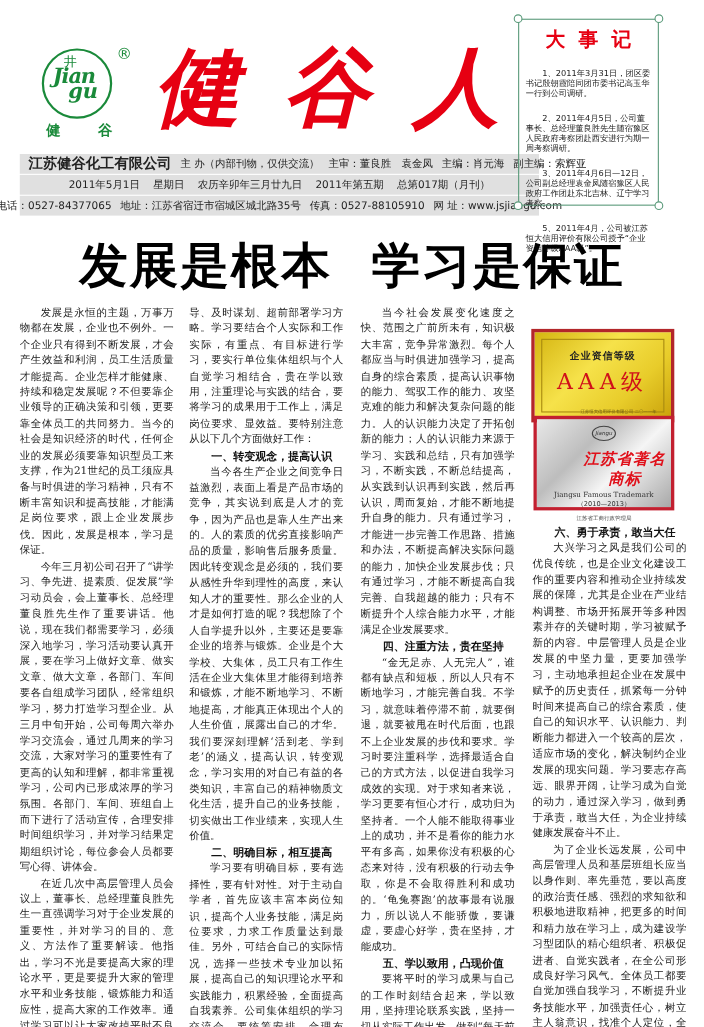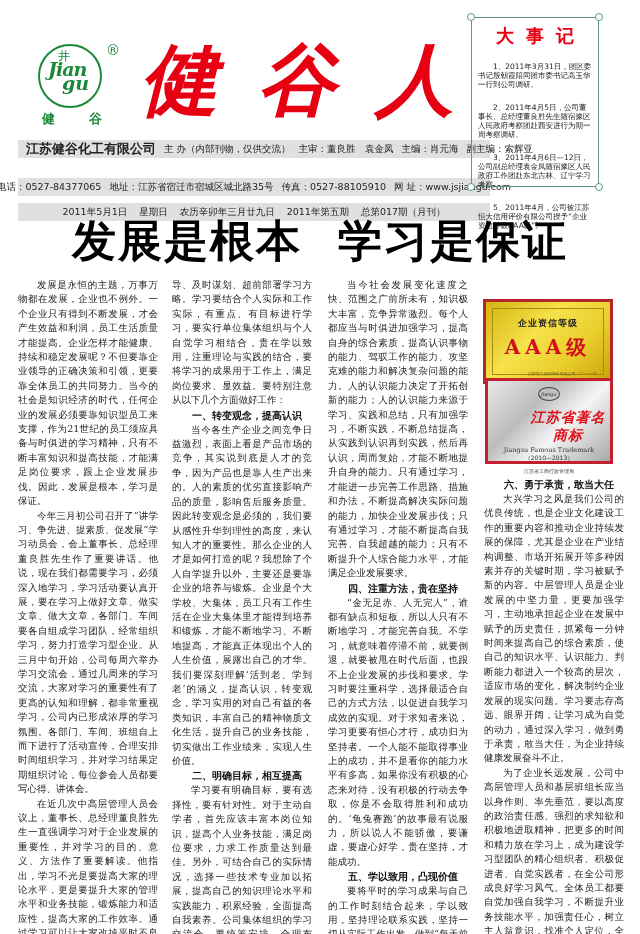--- a/index.html
+++ b/index.html
@@ -13,21 +13,21 @@
   .logo-gu { position: absolute; left: 26px; top: 30px; font-family: "DejaVu Serif", serif; font-style: italic; font-weight: bold; font-size: 19px; color: #1a8a3a; }
   .logo-hash { position: absolute; left: 22px; top: 6px; font-size: 12px; color: #1a8a3a; }
   .logo-text { position: absolute; left: 6px; top: 68px; width: 60px; display: flex; justify-content: space-between; font-size: 13px; font-weight: bold; color: #1a8a3a; }
   .registered { position: absolute; left: 106px; top: 42px; font-size: 14px; color: #1a8a3a; }
 
   .masthead-title { position: absolute; left: 140px; top: 30px; font-family: "DejaVu Serif", serif; font-weight: bold; font-size: 78px; color: #e60012; letter-spacing: 40px; line-height: 100px; font-style: italic; }
 
   
   .infobar { position: absolute; left: 18px; width: 472px; background: #e0e0e0; height: 18px; display: flex; align-items: center; font-size: 9.5px; color: #222; white-space: nowrap; }
   .bar1 { top: 140px; }
-  .bar2 { top: 159px; justify-content: center; gap: 12px; margin-top: 44px; }
+  .bar2 { top: 159px; justify-content: center; gap: 12px; }
   .bar3 { top: 178px; justify-content: center; gap: 8px; }
   .company { font-size: 13px; font-weight: bold; margin-left: 8px; margin-right: 8px; }
   .bar1 span { margin-right: 8px; }
 
   
   .events { position: absolute; left: 471px; top: 17px; width: 128px; height: 170px; border: 1.5px solid #5a9a7a; padding: 6px 6px 0 6px; }
   .events-corner { position: absolute; width: 8px; height: 8px; background: #fff; border: 1.5px solid #5a9a7a; border-radius: 50%; }
   .events h3 { text-align: center; color: #e60012; font-size: 18px; font-weight: bold; letter-spacing: 12px; margin-bottom: 4px; padding-left: 12px; }
   .events p { font-size: 7.5px; line-height: 9px; text-indent: 2em; color: #222; margin-top: 14px; }
 
@@ -41,21 +41,21 @@
   .col h4 { font-family: "DejaVu Sans", sans-serif; font-size: 10px; font-weight: bold; padding-left: 2em; line-height: 15px; color: #111; }
   .c1 { left: 18px; top: 278px; width: 140px; }
   .c2 { left: 172px; top: 278px; width: 140px; }
   .c3 { left: 328px; top: 278px; width: 140px; }
   .c4 { left: 484px; top: 477px; width: 140px; }
 
   
   .plaque1 { position: absolute; left: 483px; top: 299px; width: 130px; height: 85px; background: linear-gradient(135deg, #d4b410 0%, #f6e24a 40%, #e8cc2a 70%, #c9a10a 100%); border: 3px solid #b3262a; padding: 6px; }
   .plaque1 .inner { width: 100%; height: 100%; border: 1px solid #a88a10; text-align: center; }
   .plaque1 .t1 { font-size: 9px; font-weight: bold; color: #222; padding-top: 8px; letter-spacing: 1px; }
-  .plaque1 .t2 { font-family: "DejaVu Serif", serif; font-size: 20px; font-weight: bold; color: #d0101a; letter-spacing: 5px; margin-top: 4px; }
+  .plaque1 .t2 { font-family: "DejaVu Serif", serif; font-size: 20px; font-weight: normal; color: #d0101a; letter-spacing: 5px; margin-top: 4px; }
   .plaque1 .t3 { font-size: 4px; color: #6a5a10; text-align: right; padding-right: 6px; margin-top: 10px; }
 
   .plaque2 { position: absolute; left: 485px; top: 378px; width: 128px; height: 86px; background: linear-gradient(135deg, #e8e8e8 0%, #bdbdbd 35%, #f5f5f5 60%, #a8a8a8 100%); border: 3px solid #c22030; text-align: center; }
   .plaque2 .emblem { width: 22px; height: 14px; margin: 6px auto 0; border: 1px solid #444; border-radius: 50%; font-size: 5px; line-height: 12px; color: #333; font-style: italic; }
   .plaque2 .t1 { font-family: "DejaVu Serif", serif; font-size: 14px; font-weight: bold; color: #e0101a; margin-top: 8px; letter-spacing: 1px; font-style: italic; padding-left: 38px; }
   .plaque2 .t2 { font-family: "DejaVu Serif", serif; font-size: 6.5px; color: #333; margin-top: 1px; }
   .plaque2 .t3 { font-size: 6px; color: #333; }
   .plaque2 .t4 { font-size: 5px; color: #444; margin-top: 5px; }
 </style>
 </head>

